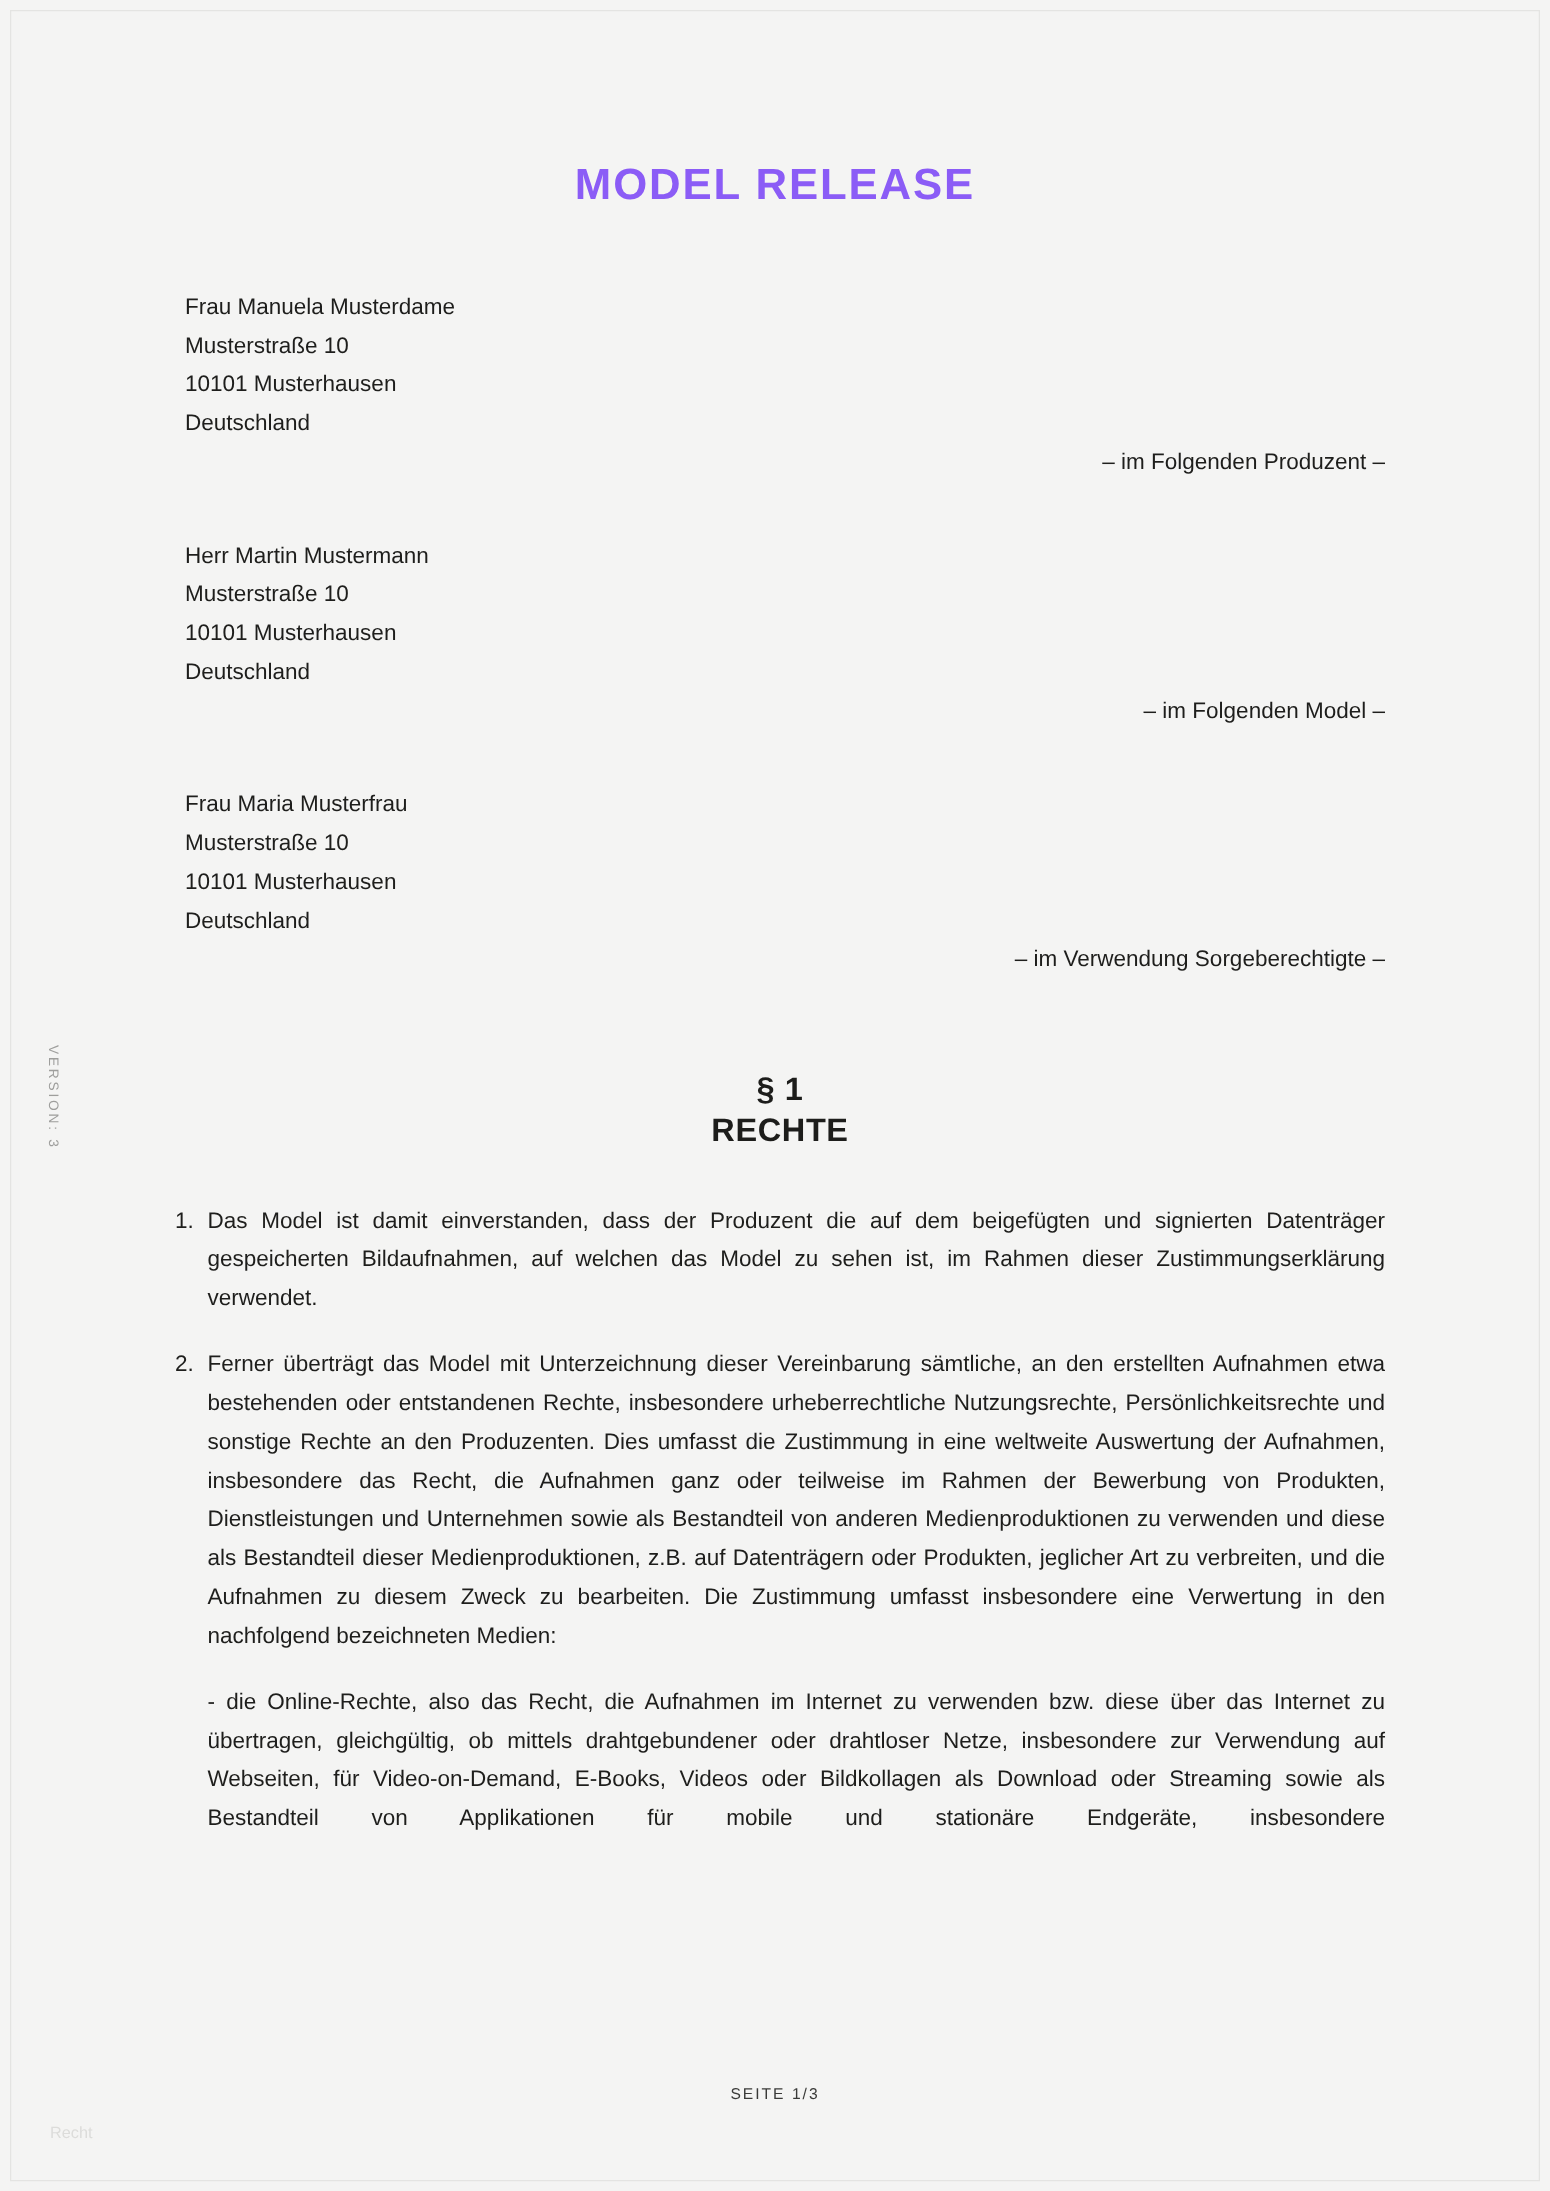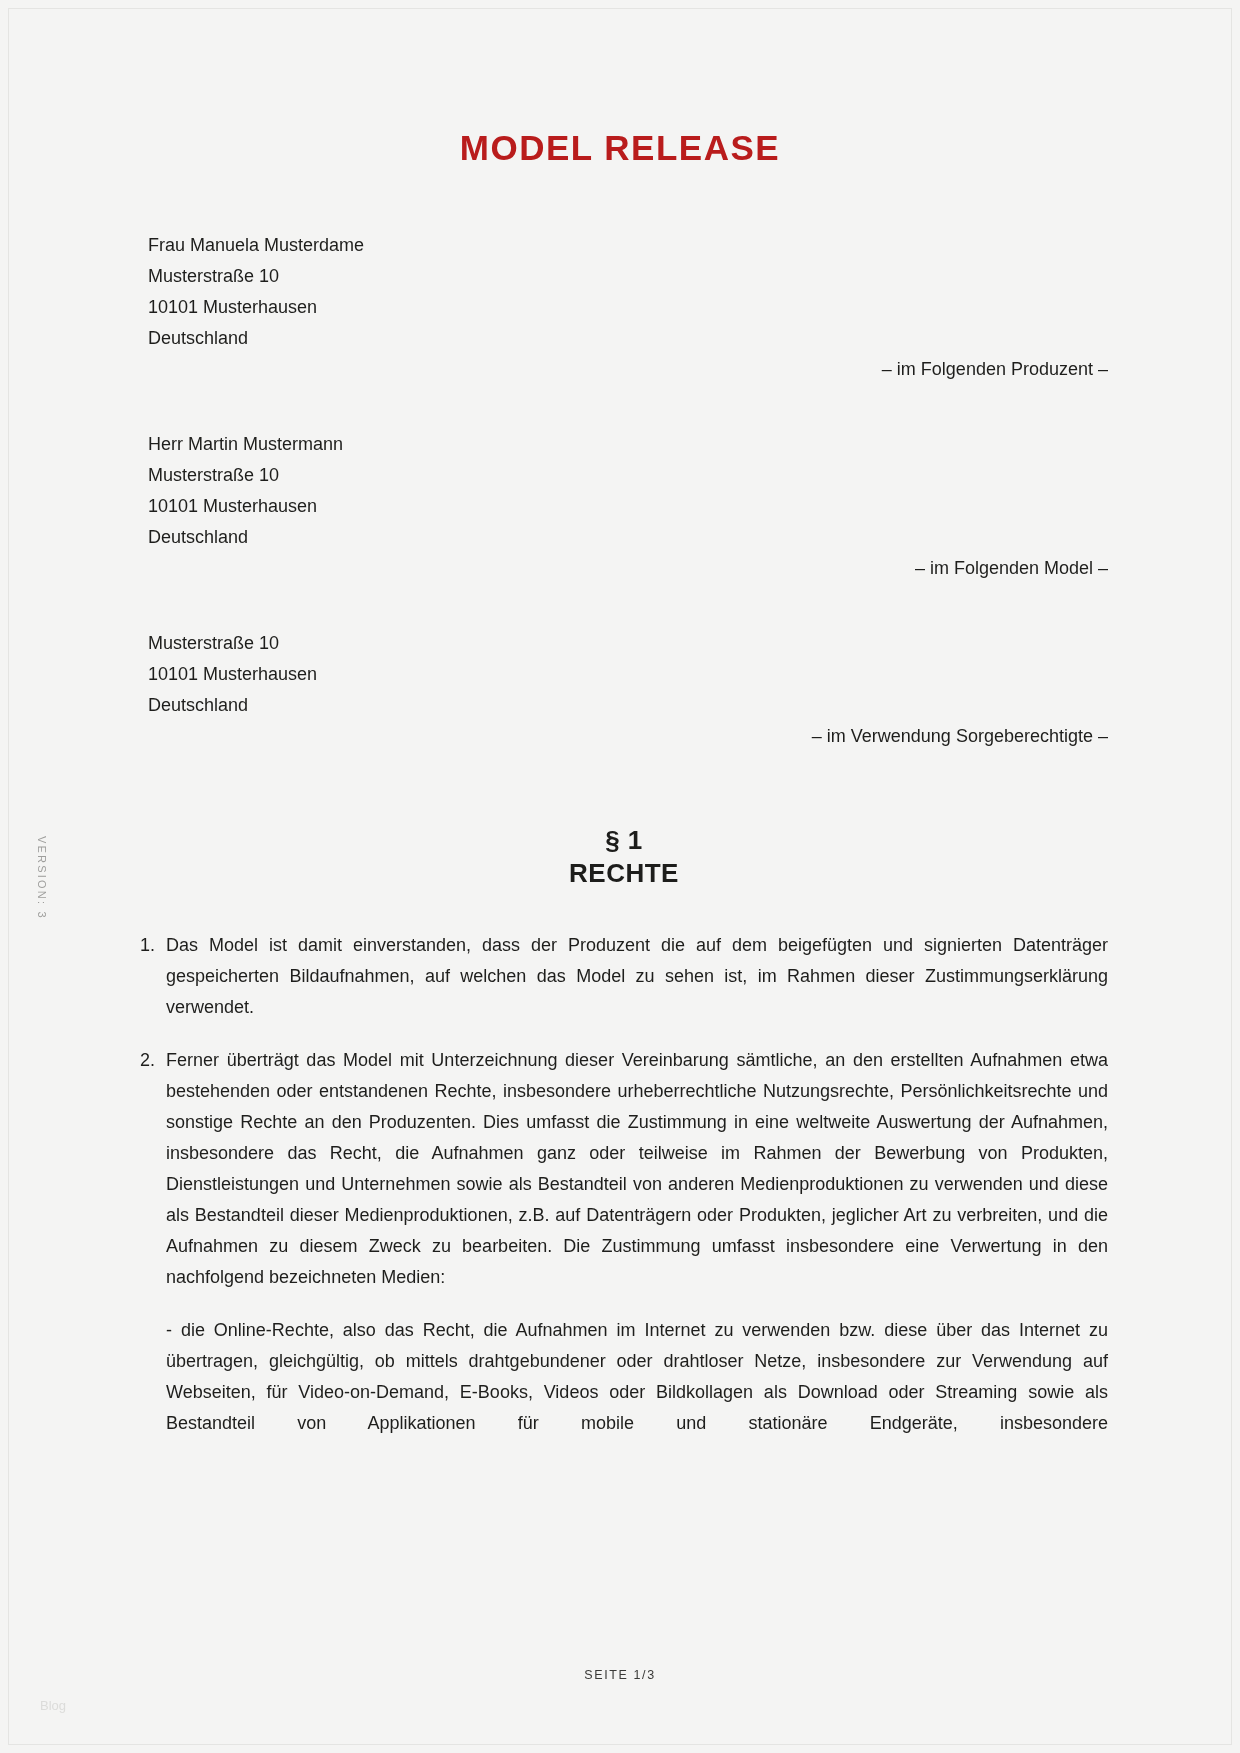--- a/index.html
+++ b/index.html
@@ -24,21 +24,21 @@
     border: 1px solid #e4e4e2;
     pointer-events: none;
   }
   .doc-title {
     margin: 0;
     padding-top: 128px;
     text-align: center;
     font-size: 35px;
     font-weight: bold;
     letter-spacing: 1.5px;
-    color: #b91c1c;
+    color: #8b5cf6;
   }
   .content {
     position: relative;
     margin-left: 140px;
     width: 968px;
     font-size: 18px;
     line-height: 31px;
   }
   .parties {
     margin-top: 62px;
@@ -136,20 +136,21 @@
 
     <div class="party">
       <div class="addr-line">Herr Martin Mustermann</div>
       <div class="addr-line">Musterstraße 10</div>
       <div class="addr-line">10101 Musterhausen</div>
       <div class="addr-line">Deutschland</div>
       <div class="role-line">– im Folgenden Model –</div>
     </div>
 
     <div class="party">
+      <div class="addr-line">Frau Maria Musterfrau</div>
       <div class="addr-line">Musterstraße 10</div>
       <div class="addr-line">10101 Musterhausen</div>
       <div class="addr-line">Deutschland</div>
       <div class="role-line">– im Verwendung Sorgeberechtigte –</div>
     </div>
 
   </div>
 
   <div class="section-heading">
     <div>§ 1</div>
@@ -165,13 +166,13 @@
     <div class="clause-num">2.</div>
     <div class="clause-text">Ferner überträgt das Model mit Unterzeichnung dieser Vereinbarung sämtliche, an den erstellten Aufnahmen etwa bestehenden oder entstandenen Rechte, insbesondere urheberrechtliche Nutzungsrechte, Persönlichkeitsrechte und sonstige Rechte an den Produzenten. Dies umfasst die Zustimmung in eine weltweite Auswertung der Aufnahmen, insbesondere das Recht, die Aufnahmen ganz oder teilweise im Rahmen der Bewerbung von Produkten, Dienstleistungen und Unternehmen sowie als Bestandteil von anderen Medienproduktionen zu verwenden und diese als Bestandteil dieser Medienproduktionen, z.B. auf Datenträgern oder Produkten, jeglicher Art zu verbreiten, und die Aufnahmen zu diesem Zweck zu bearbeiten. Die Zustimmung umfasst insbesondere eine Verwertung in den nachfolgend bezeichneten Medien:</div>
   </div>
 
   <div class="subclause">- die Online-Rechte, also das Recht, die Aufnahmen im Internet zu verwenden bzw. diese über das Internet zu übertragen, gleichgültig, ob mittels drahtgebundener oder drahtloser Netze, insbesondere zur Verwendung auf Webseiten, für Video-on-Demand, E-Books, Videos oder Bildkollagen als Download oder Streaming sowie als Bestandteil von Applikationen für mobile und stationäre Endgeräte, insbesondere</div>
 
 </div>
 
 <div class="page-footer">SEITE 1/3</div>
 
-<div class="watermark">Blog</div>
+<div class="watermark">Recht</div>
 
 </body></html>

